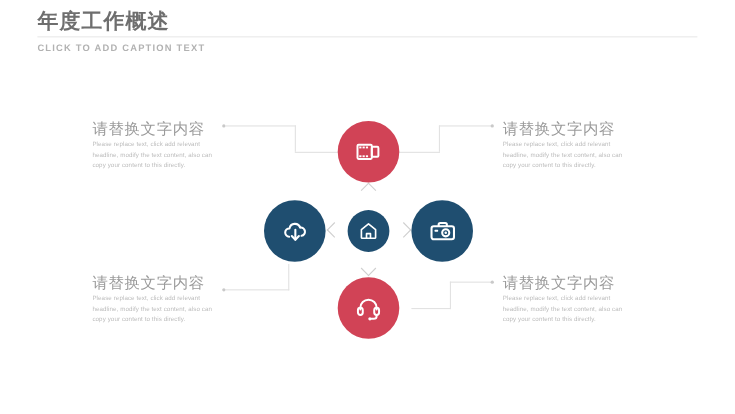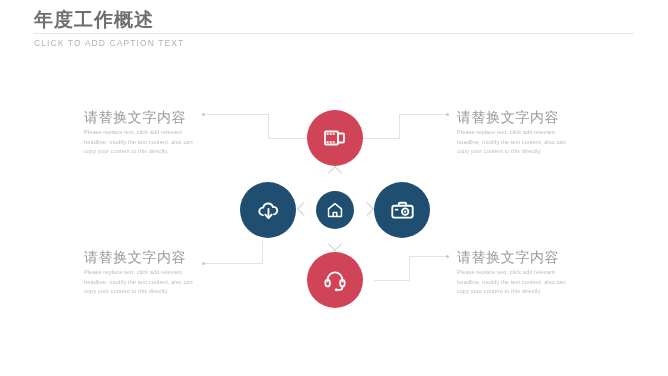--- a/index.html
+++ b/index.html
@@ -43,20 +43,21 @@
     height: 1px;
     background: #e8e8e8;
   }
   .subtitle {
     margin: 0;
     padding-top: 6px;
     font-size: 8.5px;
     letter-spacing: 1.1px;
     color: #b2b2b2;
     white-space: nowrap;
+    font-weight: bold;
   }
 
   
   .txtblock {
     position: absolute;
     width: 112px;
   }
   .txtblock.left  { text-align: left; }
   .txtblock.right { text-align: left; }
   .tb-head {

